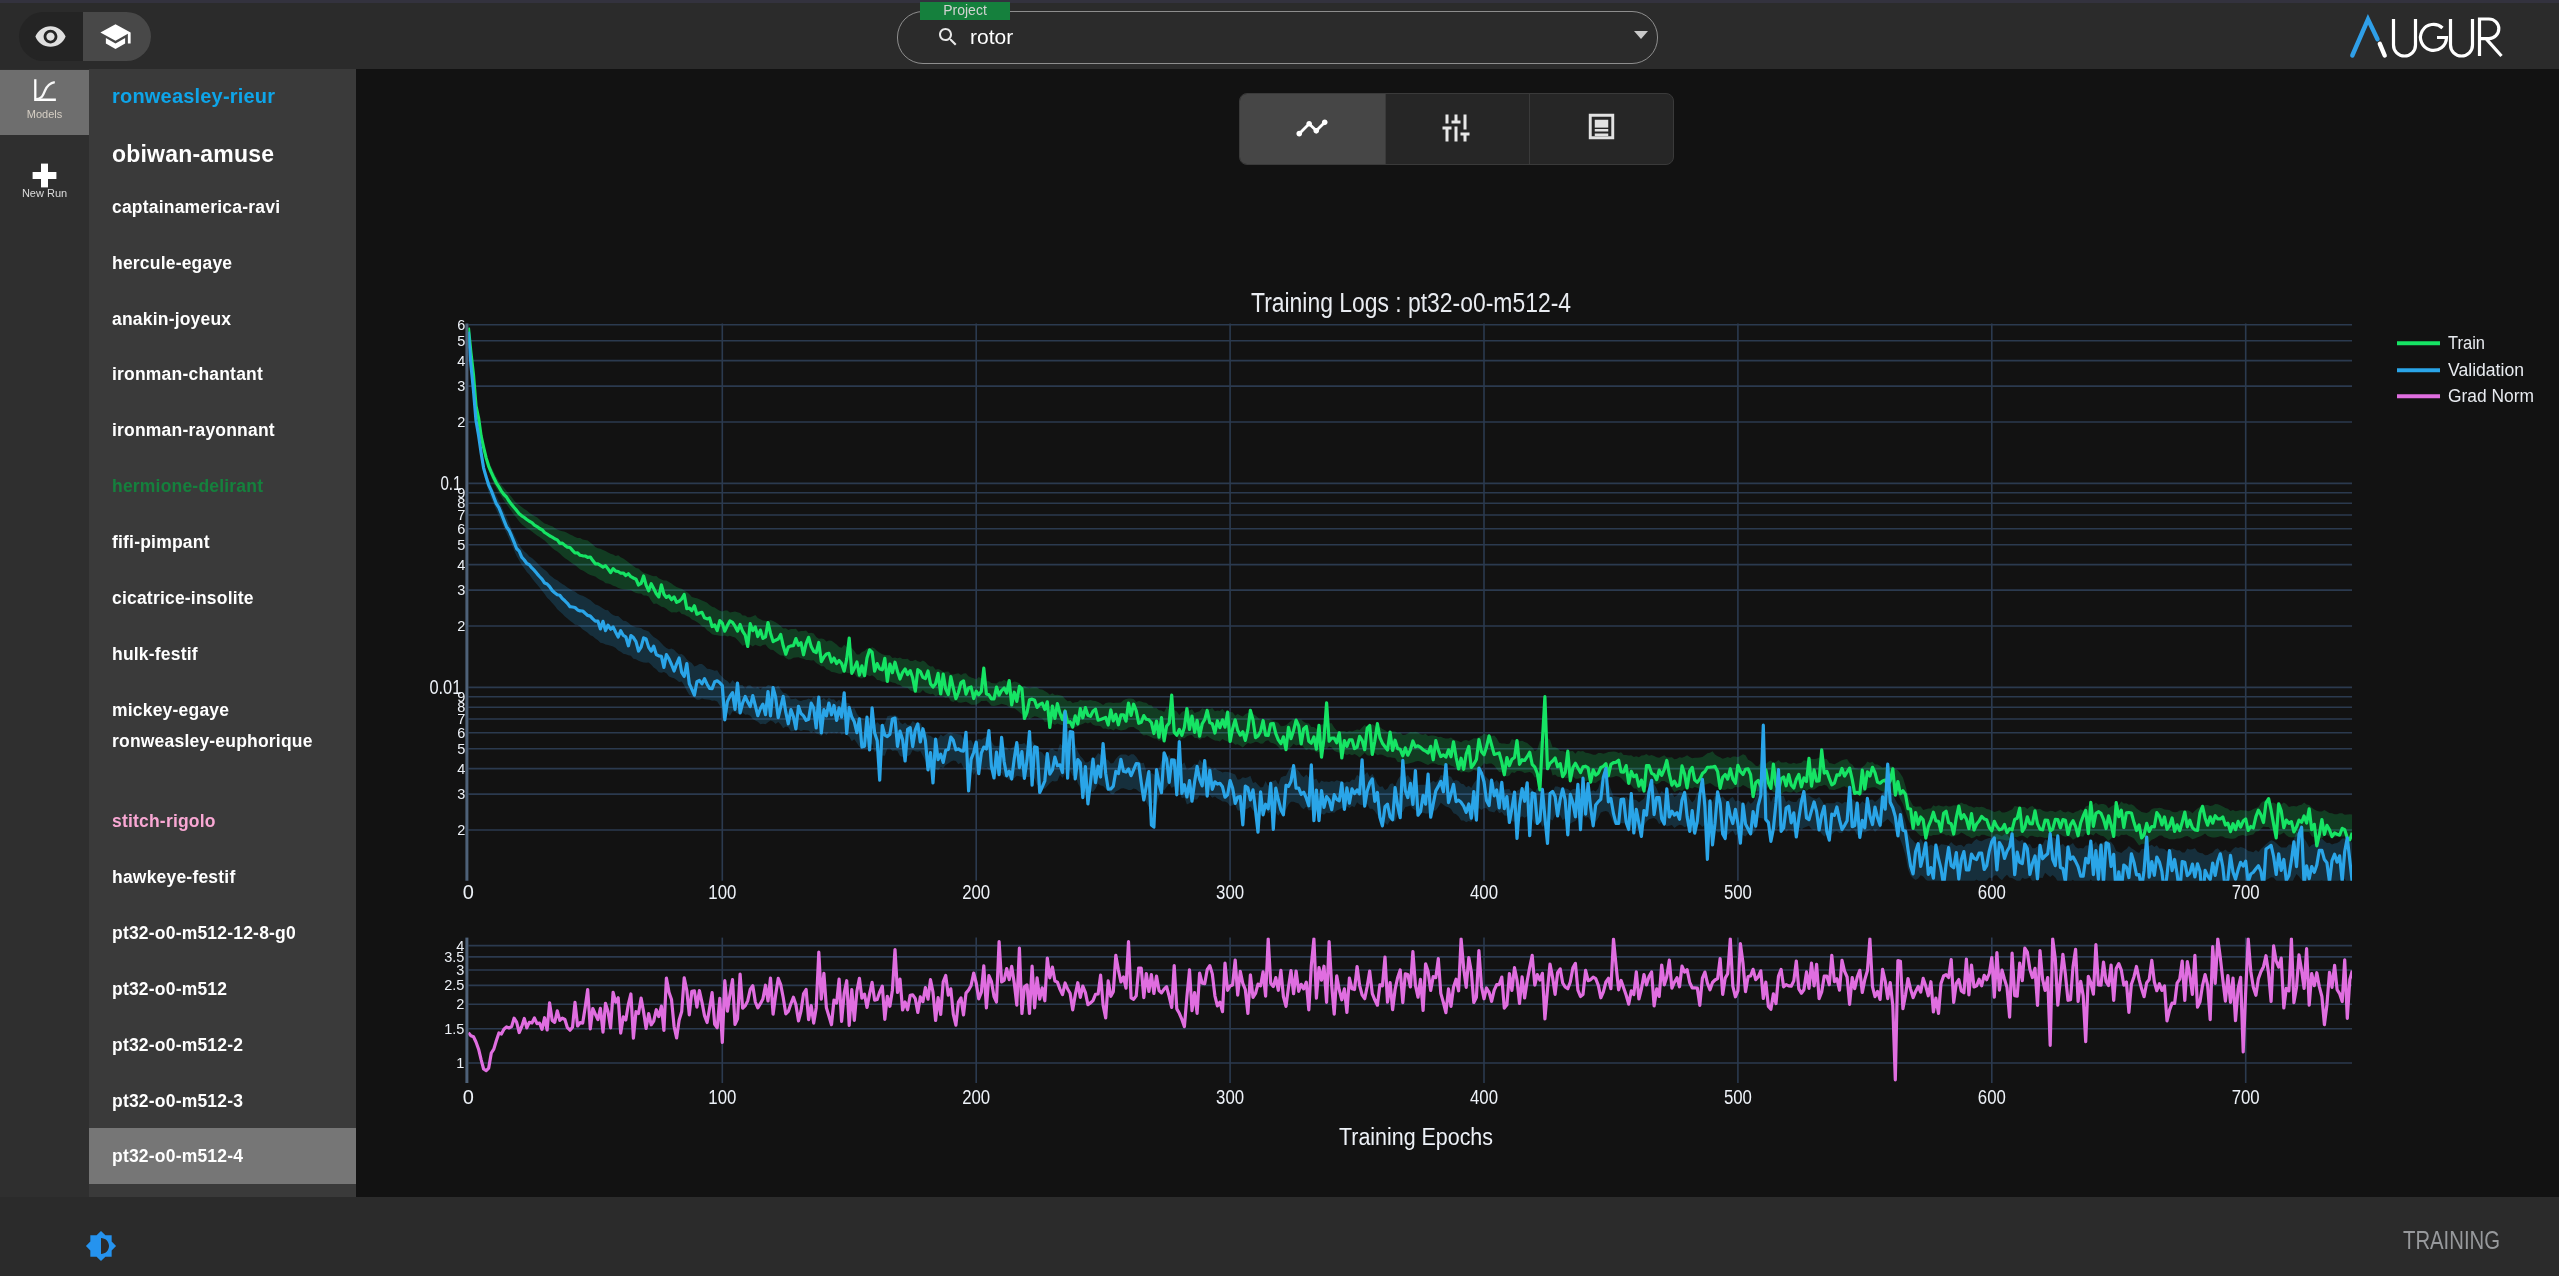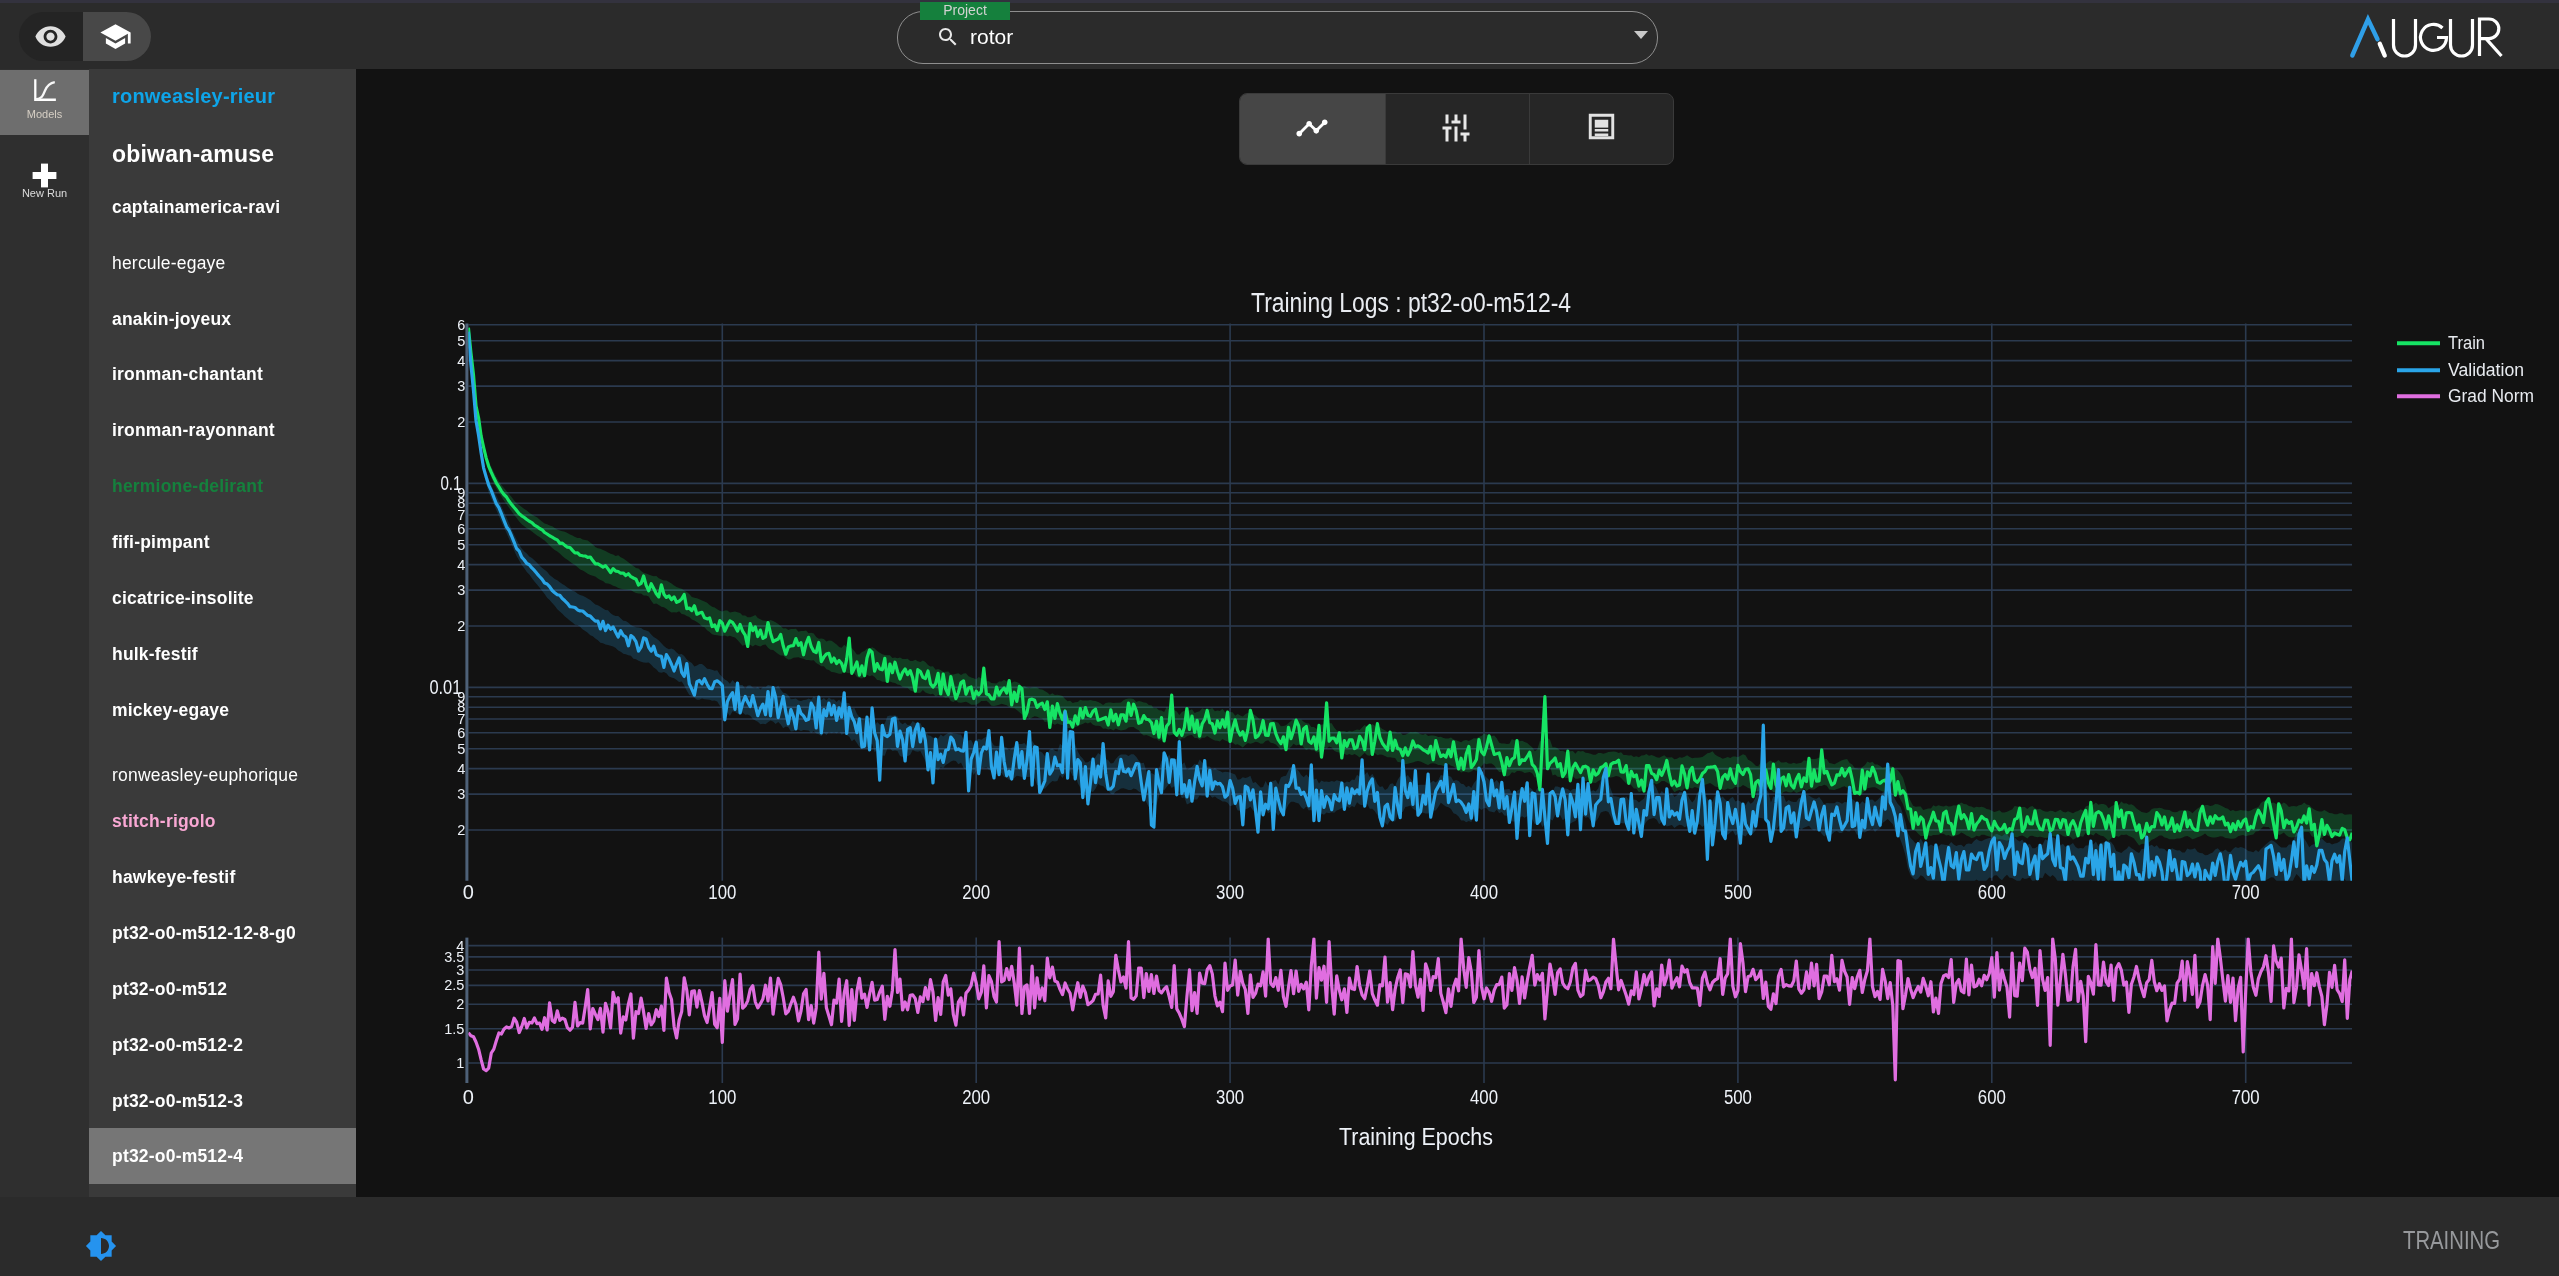--- a/index.html
+++ b/index.html
@@ -7,30 +7,30 @@
 <div class="abs" style="left:0;top:0;width:2559px;height:3px;background:#33323e"></div>
 <div class="abs" style="left:0;top:3px;width:2559px;height:66px;background:#2b2b2b"></div>
 <div class="abs" style="left:0;top:69px;width:89px;height:1128px;background:#2f2f2f"></div>
 <div class="abs" style="left:89px;top:69px;width:267px;height:1128px;background:#3a3a3a"></div>
 <div class="abs" style="left:356px;top:69px;width:2203px;height:1128px;background:#121212"></div>
 <div class="abs" style="left:0;top:70px;width:89px;height:65px;background:#6e6e6e"></div>
 <div class="abs" style="left:89px;top:1128px;width:267px;height:56px;background:#767676"></div>
 <div style="position:absolute;left:112px;top:85.2px;font-size:20px;font-weight:700;color:#0ea5e9;letter-spacing:0.2px">ronweasley-rieur</div>
 <div style="position:absolute;left:112px;top:141.1px;font-size:23px;font-weight:700;color:#fff;letter-spacing:0.2px">obiwan-amuse</div>
 <div style="position:absolute;left:112px;top:196.9px;font-size:17.5px;font-weight:700;color:#fff;letter-spacing:0.2px">captainamerica-ravi</div>
-<div style="position:absolute;left:112px;top:252.8px;font-size:17.5px;font-weight:400;color:#fff;letter-spacing:0.2px">hercule-egaye</div>
+<div style="position:absolute;left:112px;top:252.8px;font-size:17.5px;font-weight:700;color:#fff;letter-spacing:0.2px">hercule-egaye</div>
 <div style="position:absolute;left:112px;top:308.6px;font-size:17.5px;font-weight:700;color:#fff;letter-spacing:0.2px">anakin-joyeux</div>
 <div style="position:absolute;left:112px;top:364.4px;font-size:17.5px;font-weight:700;color:#fff;letter-spacing:0.2px">ironman-chantant</div>
 <div style="position:absolute;left:112px;top:420.3px;font-size:17.5px;font-weight:700;color:#fff;letter-spacing:0.2px">ironman-rayonnant</div>
 <div style="position:absolute;left:112px;top:476.1px;font-size:17.5px;font-weight:700;color:#15803d;letter-spacing:0.2px">hermione-delirant</div>
 <div style="position:absolute;left:112px;top:532.0px;font-size:17.5px;font-weight:700;color:#fff;letter-spacing:0.2px">fifi-pimpant</div>
 <div style="position:absolute;left:112px;top:587.9px;font-size:17.5px;font-weight:700;color:#fff;letter-spacing:0.2px">cicatrice-insolite</div>
 <div style="position:absolute;left:112px;top:643.7px;font-size:17.5px;font-weight:700;color:#fff;letter-spacing:0.2px">hulk-festif</div>
 <div style="position:absolute;left:112px;top:699.6px;font-size:17.5px;font-weight:700;color:#fff;letter-spacing:0.2px">mickey-egaye</div>
-<div style="position:absolute;left:112px;top:765px;font-size:17.5px;font-weight:400;color:#fff;letter-spacing:0.2px">ronweasley-euphorique</div>
+<div style="position:absolute;left:112px;top:731px;font-size:17.5px;font-weight:700;color:#fff;letter-spacing:0.2px">ronweasley-euphorique</div>
 <div style="position:absolute;left:112px;top:811.3px;font-size:17.5px;font-weight:700;color:#f9a8d4;letter-spacing:0.2px">stitch-rigolo</div>
 <div style="position:absolute;left:112px;top:867.1px;font-size:17.5px;font-weight:700;color:#fff;letter-spacing:0.2px">hawkeye-festif</div>
 <div style="position:absolute;left:112px;top:923.0px;font-size:17.5px;font-weight:700;color:#fff;letter-spacing:0.2px">pt32-o0-m512-12-8-g0</div>
 <div style="position:absolute;left:112px;top:978.8px;font-size:17.5px;font-weight:700;color:#fff;letter-spacing:0.2px">pt32-o0-m512</div>
 <div style="position:absolute;left:112px;top:1034.7px;font-size:17.5px;font-weight:700;color:#fff;letter-spacing:0.2px">pt32-o0-m512-2</div>
 <div style="position:absolute;left:112px;top:1090.5px;font-size:17.5px;font-weight:700;color:#fff;letter-spacing:0.2px">pt32-o0-m512-3</div>
 <div style="position:absolute;left:112px;top:1146.4px;font-size:17.5px;font-weight:700;color:#fff;letter-spacing:0.2px">pt32-o0-m512-4</div>
 <div class="abs" style="left:0;top:1197px;width:2559px;height:79px;background:#2b2b2b"></div>
 
 <div class="abs" style="left:19px;top:12px;width:132px;height:49px;border-radius:24.5px;background:#242424;overflow:hidden">

